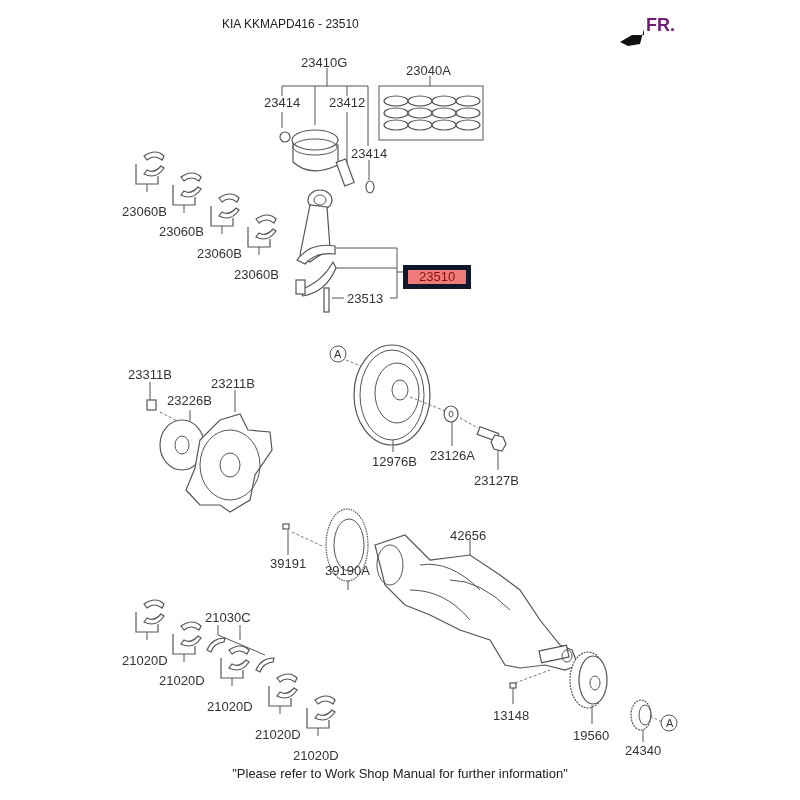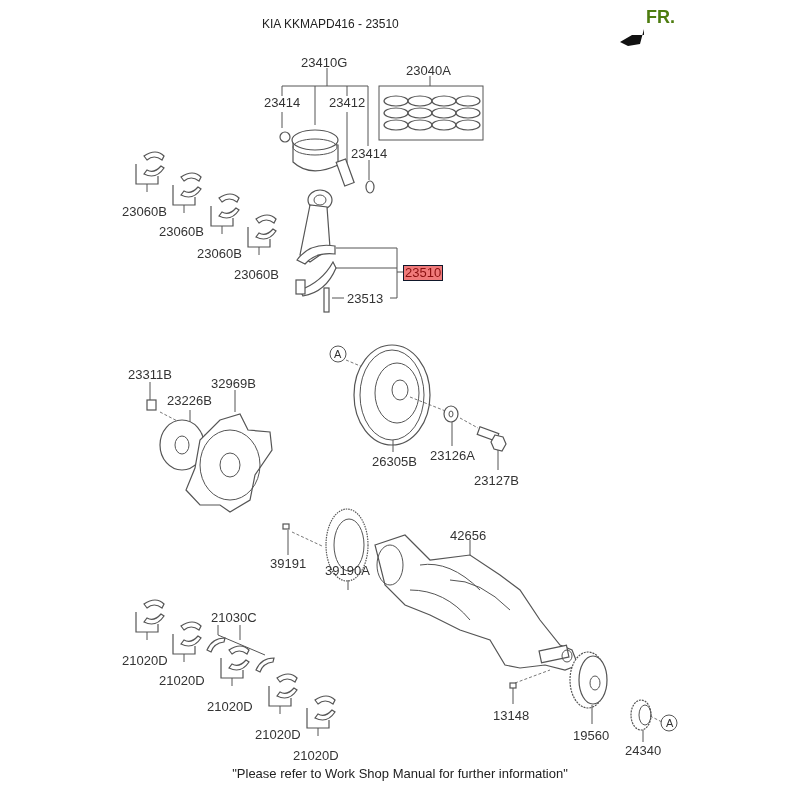--- a/index.html
+++ b/index.html
@@ -1,22 +1,22 @@
 <!DOCTYPE html>
 <html><head>
 <meta charset="utf-8">
 <style>
   html, body { margin:0; padding:0; background:#ffffff; }
   body { width:800px; height:800px; position:relative; overflow:hidden; font-family:"Liberation Sans", sans-serif; color:#222; }
   #diagram { position:absolute; left:0; top:0; width:800px; height:800px; }
   .lbl { position:absolute; font-size:13px; color:#333; white-space:nowrap; line-height:14px; }
-  .title { position:absolute; left:222px; top:17px; font-size:12px; color:#222;margin-left:40px; }
-  .fr { position:absolute; left:646px; top:7px; font-size:18px; font-weight:bold; color:#4d7c0f; }
+  .title { position:absolute; left:222px; top:17px; font-size:12px; color:#222; }
+  .fr { position:absolute; left:646px; top:15px; font-size:18px; font-weight:bold; color:#701a75; }
   .footer { position:absolute; left:0; width:800px; top:766px; text-align:center; font-size:13px; color:#222; }
-  .hl { background:#f07a7a; border:1px solid #0f172a; color:#8a1010; padding:0 1px; }
+  .hl { background:#f07a7a; border:5px solid #0f172a; color:#8a1010; padding:0 11px; }
   svg .part { fill:#fff; stroke:#555; stroke-width:1.2; }
   svg .ln { stroke:#555; stroke-width:1; fill:none; }
   svg .dash { stroke:#555; stroke-width:0.8; fill:none; stroke-dasharray:3,2; }
 </style>
 </head>
 <body>
 
 <svg id="diagram" viewBox="0 0 800 800" xmlns="http://www.w3.org/2000/svg">
 
   <polygon points="620,42 632,35 644,35 644,29 640,44 628,46" fill="#111"></polygon>
@@ -208,33 +208,33 @@
 
 <span class="lbl" style="left:122px;top:205px">23060B</span>
 <span class="lbl" style="left:159px;top:225px">23060B</span>
 <span class="lbl" style="left:197px;top:247px">23060B</span>
 <span class="lbl" style="left:234px;top:268px">23060B</span>
 
 <span class="lbl hl" style="left:403px;top:265px">23510</span>
 <span class="lbl" style="left:347px;top:292px">23513</span>
 
 <span class="lbl" style="left:128px;top:368px">23311B</span>
-<span class="lbl" style="left:211px;top:377px">32969B</span>
+<span class="lbl" style="left:211px;top:377px">23211B</span>
 <span class="lbl" style="left:167px;top:394px">23226B</span>
 
 <span class="lbl" style="left:334px;top:347px;font-size:11px">A</span>
-<span class="lbl" style="left:372px;top:455px">26305B</span>
+<span class="lbl" style="left:372px;top:455px">12976B</span>
 <span class="lbl" style="left:430px;top:449px">23126A</span>
 <span class="lbl" style="left:474px;top:474px">23127B</span>
 
 <span class="lbl" style="left:450px;top:529px">42656</span>
 <span class="lbl" style="left:270px;top:557px">39191</span>
 <span class="lbl" style="left:325px;top:564px">39190A</span>
 
-<span class="lbl" style="left:211px;top:611px">21030C</span>
+<span class="lbl" style="left:205px;top:611px">21030C</span>
 <span class="lbl" style="left:122px;top:654px">21020D</span>
 <span class="lbl" style="left:159px;top:674px">21020D</span>
 <span class="lbl" style="left:207px;top:700px">21020D</span>
 <span class="lbl" style="left:255px;top:728px">21020D</span>
 <span class="lbl" style="left:293px;top:749px">21020D</span>
 
 <span class="lbl" style="left:493px;top:709px">13148</span>
 <span class="lbl" style="left:573px;top:729px">19560</span>
 <span class="lbl" style="left:625px;top:744px">24340</span>
 <span class="lbl" style="left:666px;top:716px;font-size:11px">A</span>

